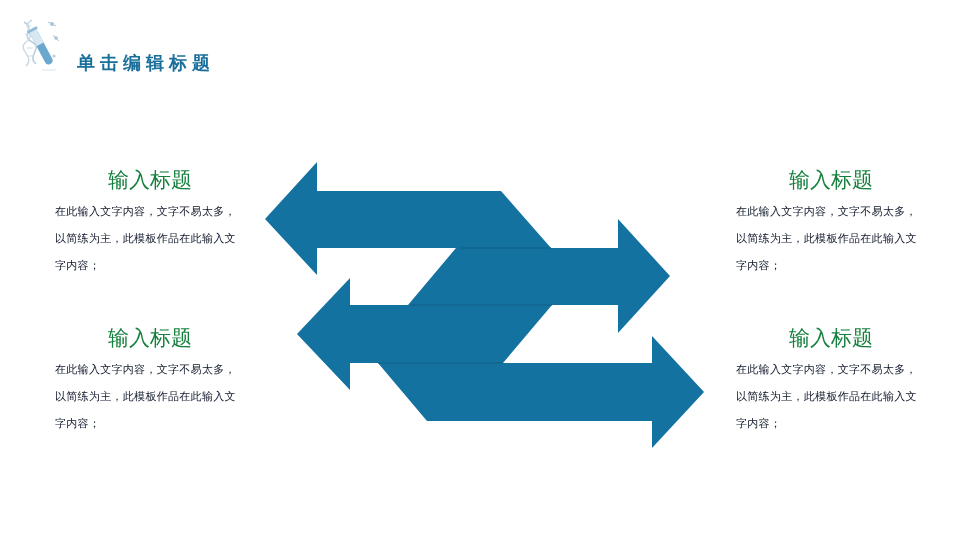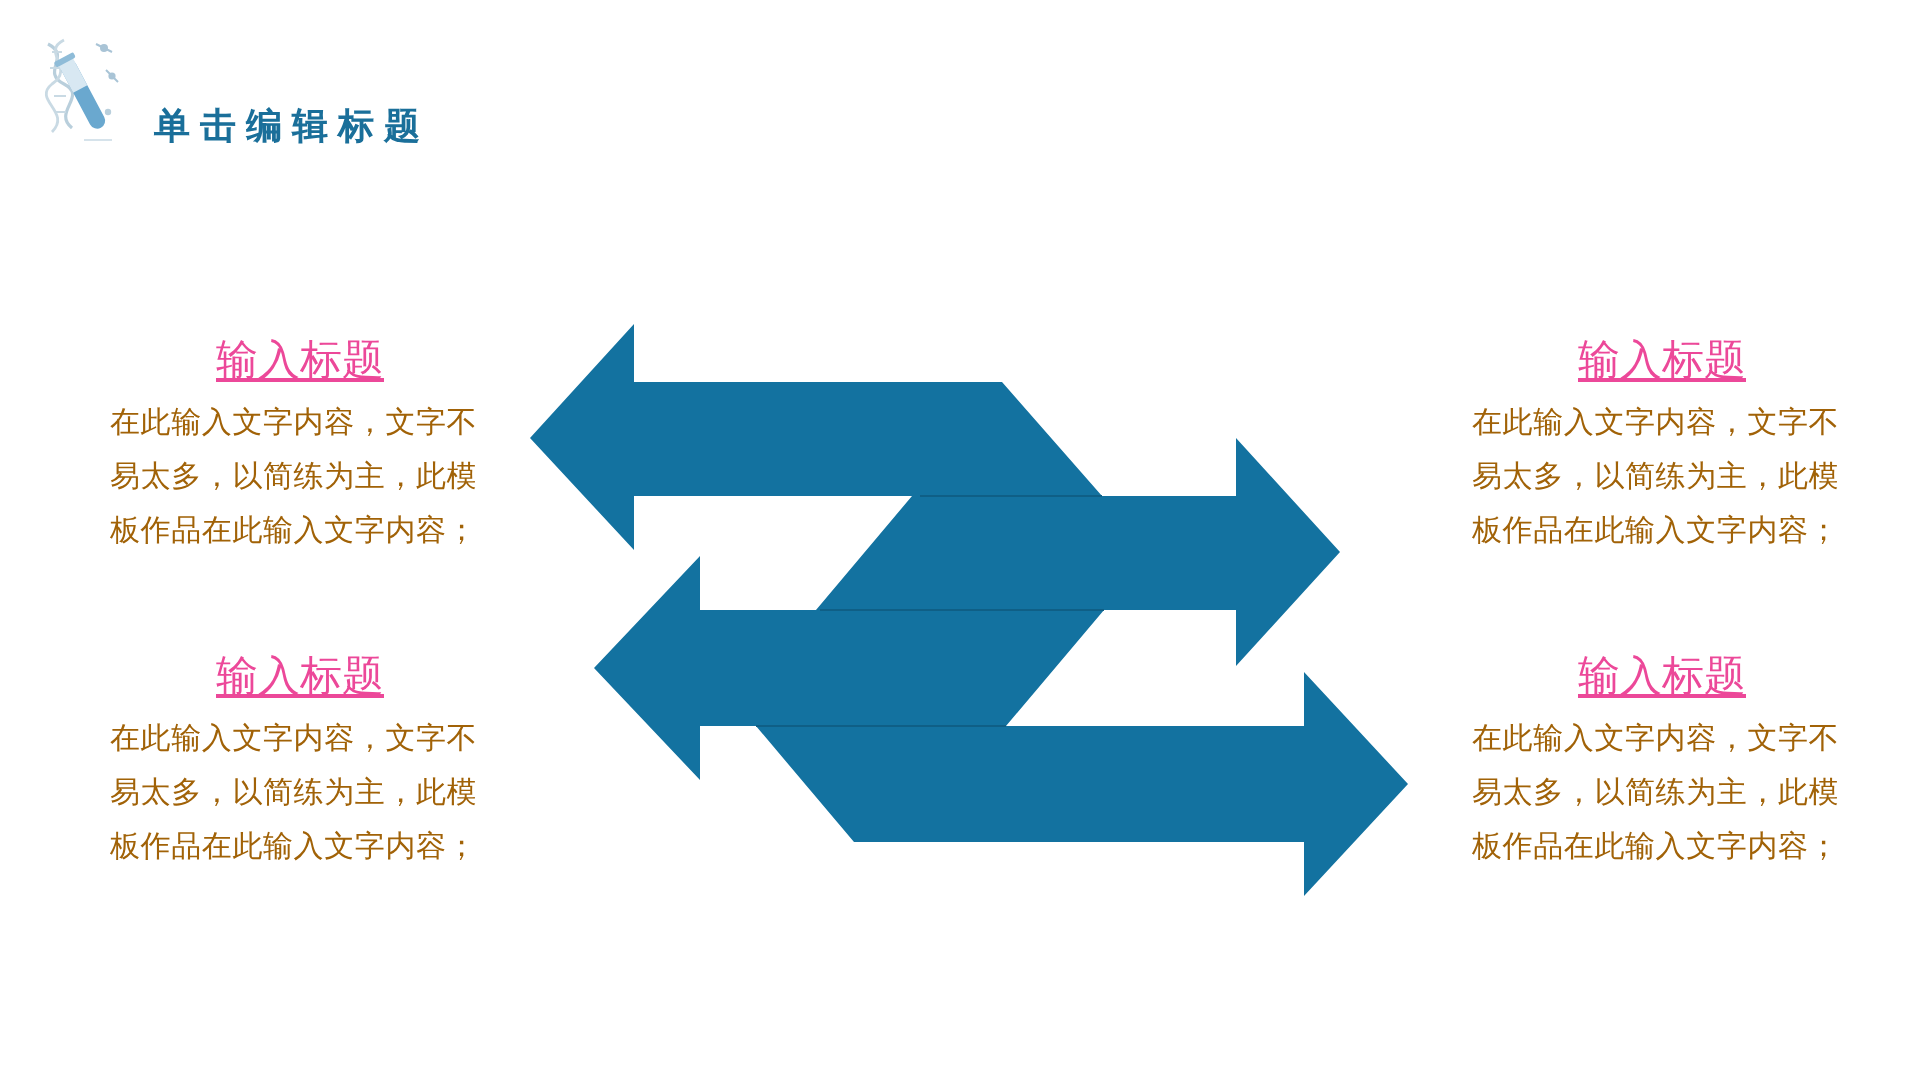--- a/index.html
+++ b/index.html
@@ -39,28 +39,27 @@
       width: 960px;
       height: 540px;
     }
     .block {
       position: absolute;
       width: 190px;
       text-align: center;
     }
     .block-heading {
       font-size: 21px;
-      color: #ec4899;
+      color: #15803d;
       line-height: 28px;
       margin-bottom: 4px;
-      text-decoration: underline;
     }
     .block-body {
-      font-size: 15px;
-      color: #a16207;
+      font-size: 11px;
+      color: #0f172a;
       line-height: 27px;
       text-align: left;
       letter-spacing: 0.3px;
     }
   </style>
 </head>
 <body>
 
 <div class="logo">
   <svg width="44" height="60" viewBox="0 0 44 60">

